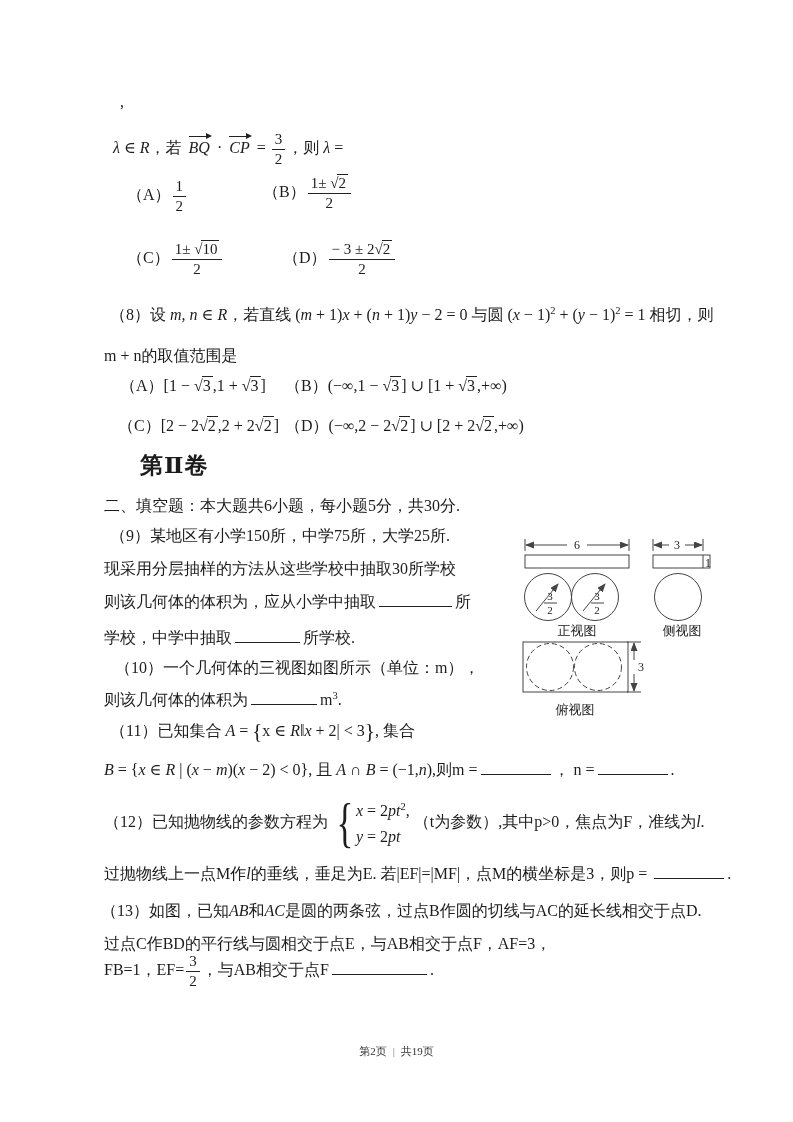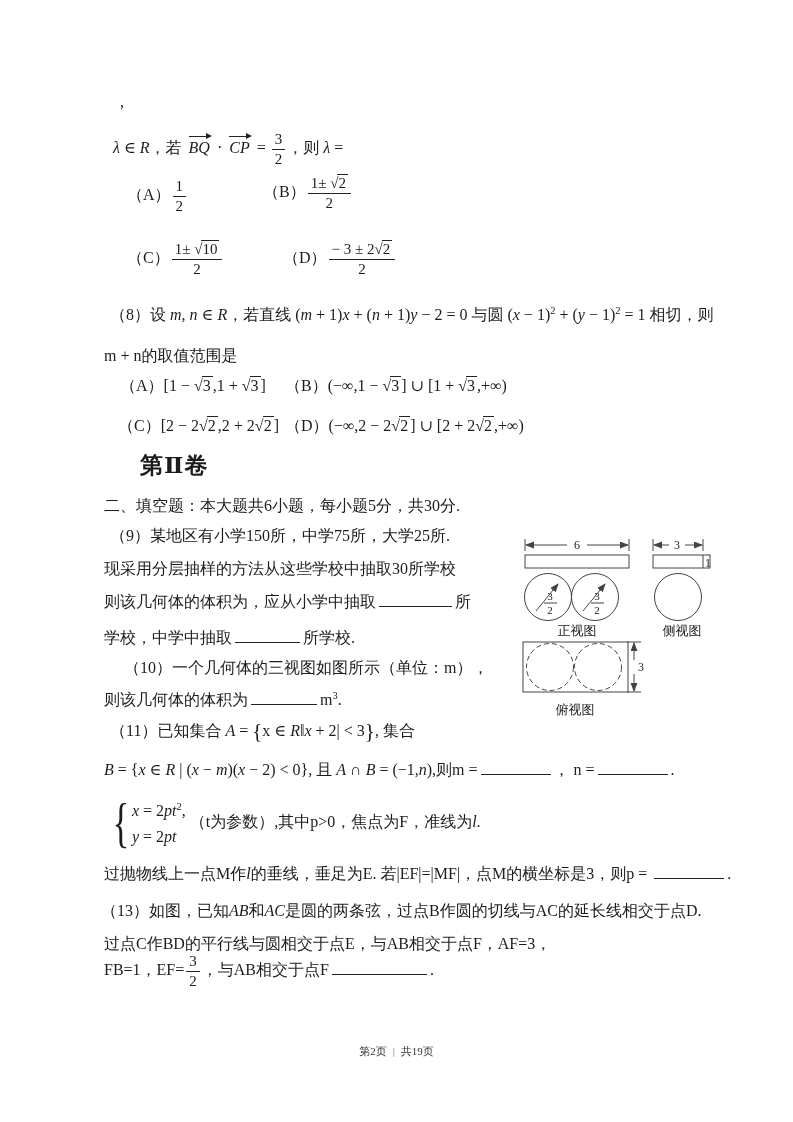--- a/index.html
+++ b/index.html
@@ -54,25 +54,25 @@
       <div class="block" style="left: 120px; top: 374px; text-align: center;"><span class="seg-t">（A）</span><span class="seg-r">[1 − </span><span class="q"><span class="qs">√</span><span class="qr"><span class="seg-r">3</span></span></span><span class="seg-r">,1 + </span><span class="q"><span class="qs">√</span><span class="qr"><span class="seg-r">3</span></span></span><span class="seg-r">]</span></div>
       <div class="block" style="left: 285px; top: 374px;"><span class="seg-t">（B）</span><span class="seg-r">(−∞,1 − </span><span class="q"><span class="qs">√</span><span class="qr"><span class="seg-r">3</span></span></span><span class="seg-r">] ∪ [1 + </span><span class="q"><span class="qs">√</span><span class="qr"><span class="seg-r">3</span></span></span><span class="seg-r">,+∞)</span></div>
       <div class="block" style="left: 118px; top: 414px;"><span class="seg-t">（C）</span><span class="seg-r">[2 − 2</span><span class="q"><span class="qs">√</span><span class="qr"><span class="seg-r">2</span></span></span><span class="seg-r">,2 + 2</span><span class="q"><span class="qs">√</span><span class="qr"><span class="seg-r">2</span></span></span><span class="seg-r">]</span></div>
       <div class="block" style="left: 285px; top: 414px;"><span class="seg-t">（D）</span><span class="seg-r">(−∞,2 − 2</span><span class="q"><span class="qs">√</span><span class="qr"><span class="seg-r">2</span></span></span><span class="seg-r">] ∪ [2 + 2</span><span class="q"><span class="qs">√</span><span class="qr"><span class="seg-r">2</span></span></span><span class="seg-r">,+∞)</span></div>
       <div class="block h1" style="left: 104px; top: 449px;"><span class="seg-t">第Ⅱ卷</span></div>
       <div class="block" style="left: 104px; top: 494px;"><span class="seg-t">二、填空题：本大题共6小题，每小题5分，共30分.</span></div>
       <div class="block" style="left: 110px; top: 524px;"><span class="seg-t">（9）某地区有小学150所，中学75所，大学25所.</span></div>
       <div class="block" style="left: 104px; top: 557px;"><span class="seg-t">现采用分层抽样的方法从这些学校中抽取30所学校</span></div>
       <div class="block" style="left: 104px; top: 590px;"><span class="seg-t">则该几何体的体积为，应从小学中抽取</span><span class="fill" style="width: 73px;"></span><span class="seg-t">所</span></div>
       <div class="block" style="left: 104px; top: 626px;"><span class="seg-t">学校，中学中抽取</span><span class="fill" style="width: 65px;"></span><span class="seg-t">所学校.</span></div>
-      <div class="block" style="left: 124px; top: 656px;"><span class="seg-t">（10）一个几何体的三视图如图所示（单位：m），</span></div>
+      <div class="block" style="left: 115px; top: 656px;"><span class="seg-t">（10）一个几何体的三视图如图所示（单位：m），</span></div>
       <div class="block" style="left: 104px; top: 688px;"><span class="seg-t">则该几何体的体积为</span><span class="fill" style="width: 66px;"></span><span class="seg-r">m</span><sup class="seg-s">3</sup><span class="seg-r">.</span></div>
       <div class="block" style="left: 110px; top: 716px;"><span class="seg-t">（11）已知集合 </span><span class="seg-m">A</span><span class="seg-r"> = </span><span class="seg-g">{</span><span class="seg-r">x ∈ </span><span class="seg-m">R</span><span class="seg-r">‖</span><span class="seg-m">x</span><span class="seg-r"> + 2| &lt; 3</span><span class="seg-g">}</span><span class="seg-r">,</span><span class="seg-t"> 集合</span></div>
       <div class="block" style="left: 104px; top: 758px;"><span class="seg-m">B</span><span class="seg-r"> = {</span><span class="seg-m">x</span><span class="seg-r"> ∈ </span><span class="seg-m">R</span><span class="seg-r"> | (</span><span class="seg-m">x</span><span class="seg-r"> − </span><span class="seg-m">m</span><span class="seg-r">)(</span><span class="seg-m">x</span><span class="seg-r"> − 2) &lt; 0}, </span><span class="seg-t">且 </span><span class="seg-m">A</span><span class="seg-r"> ∩ </span><span class="seg-m">B</span><span class="seg-r"> = (−1,</span><span class="seg-m">n</span><span class="seg-r">),</span><span class="seg-t">则</span><span class="seg-r">m =</span><span class="fill" style="width: 70px;"></span><span class="seg-t">， </span><span class="seg-r">n =</span><span class="fill" style="width: 70px;"></span><span class="seg-r">.</span></div>
-      <div class="block" style="left: 104px; top: 799px;"><span class="cases">
+      <div class="block" style="left: 104px; top: 799px;"><span class="seg-t">（12）已知抛物线的参数方程为</span><span class="cases">
           <span class="cbrace">{</span>
           <span class="crows">
             <span class="crow"><span class="seg-m">x</span><span class="seg-r"> = 2</span><span class="seg-m">pt</span><sup class="seg-s">2</sup><span class="seg-r">,</span></span>
             <span class="crow"><span class="seg-m">y</span><span class="seg-r"> = 2</span><span class="seg-m">pt</span></span>
           </span>
         </span><span class="seg-t">（t为参数）,其中p&gt;0，焦点为F，准线为</span><span class="seg-m">l</span><span class="seg-r">.</span></div>
       <div class="block" style="left: 104px; top: 862px;"><span class="seg-t">过抛物线上一点M作</span><span class="seg-m">l</span><span class="seg-t">的垂线，垂足为E. 若|EF|=|MF|，点M的横坐标是3，则</span><span class="seg-r">p = </span><span class="fill" style="width: 70px;"></span><span class="seg-r">.</span></div>
       <div class="block" style="left: 101px; top: 899px;"><span class="seg-t">（13）如图，已知</span><span class="seg-m">AB</span><span class="seg-t">和</span><span class="seg-m">AC</span><span class="seg-t">是圆的两条弦，过点B作圆的切线与AC的延长线相交于点D.</span></div>
       <div class="block" style="left: 104px; top: 932px;"><span class="seg-t">过点C作BD的平行线与圆相交于点E，与AB相交于点F，AF=3，</span></div>
       <div class="block" style="left: 104px; top: 953px;"><span class="seg-r">FB=1</span><span class="seg-t">，</span><span class="seg-r">EF=</span><span class="frac"><span class="fnum"><span class="seg-r">3</span></span><span class="fden"><span class="seg-r">2</span></span></span><span class="seg-t">，与AB相交于点F</span><span class="fill" style="width: 95px;"></span><span class="seg-r">.</span></div>

